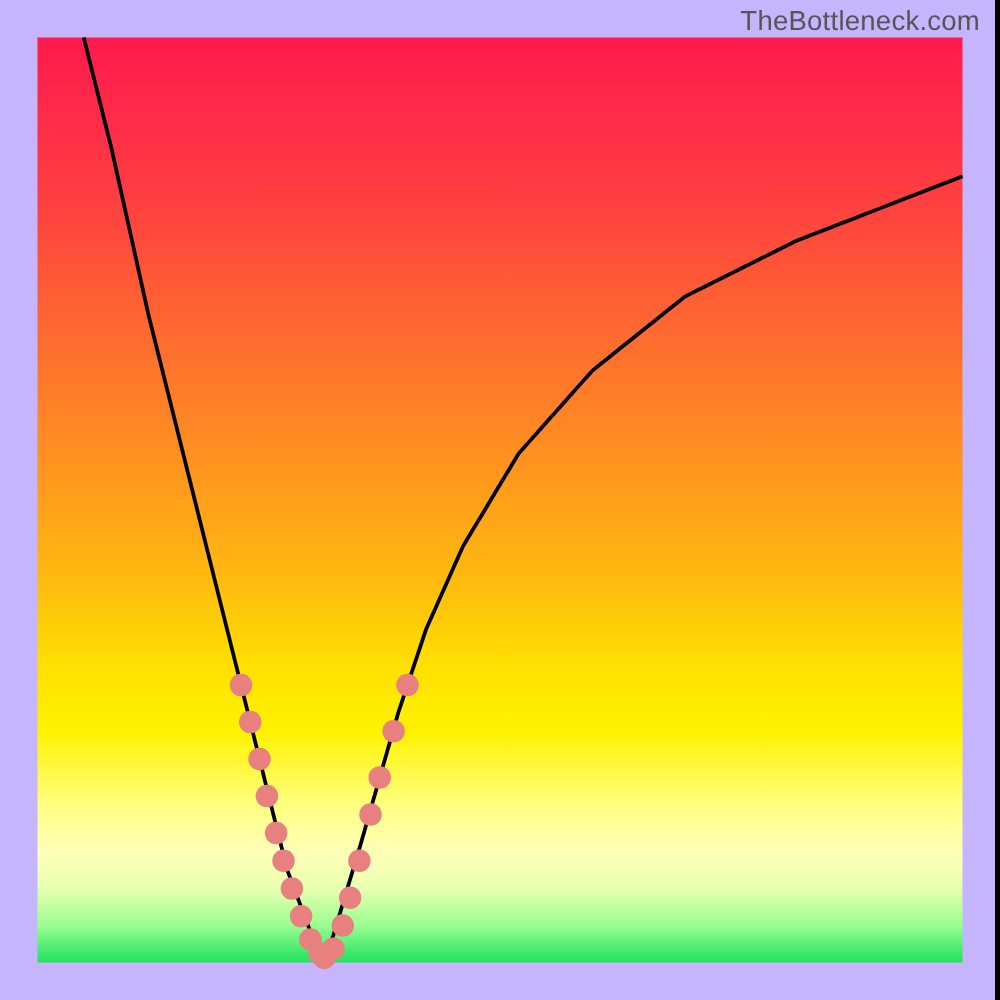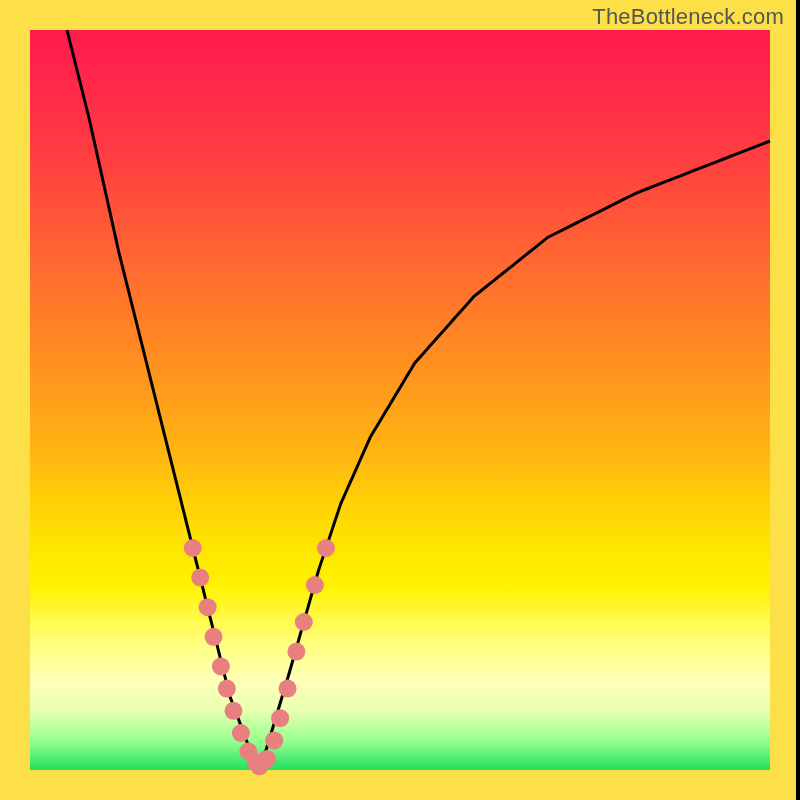--- a/index.html
+++ b/index.html
@@ -1,21 +1,21 @@
 <!DOCTYPE html>
 <html><head>
 <meta charset="utf-8">
 <style>
   * { margin: 0; padding: 0; box-sizing: border-box; }
   html, body { width: 800px; height: 800px; overflow: hidden; background: #000; }
   .frame {
     position: relative;
     width: 796px;
     height: 800px;
-    background: #fde047;
+    background: #c4b5fd;
     padding-left: 34px;
   }
   .plot-area {
     position: absolute;
     left: 30px;
     top: 30px;
     width: 740px;
     height: 740px;
     background: linear-gradient(to bottom,
       #ff1a4d 0%,

